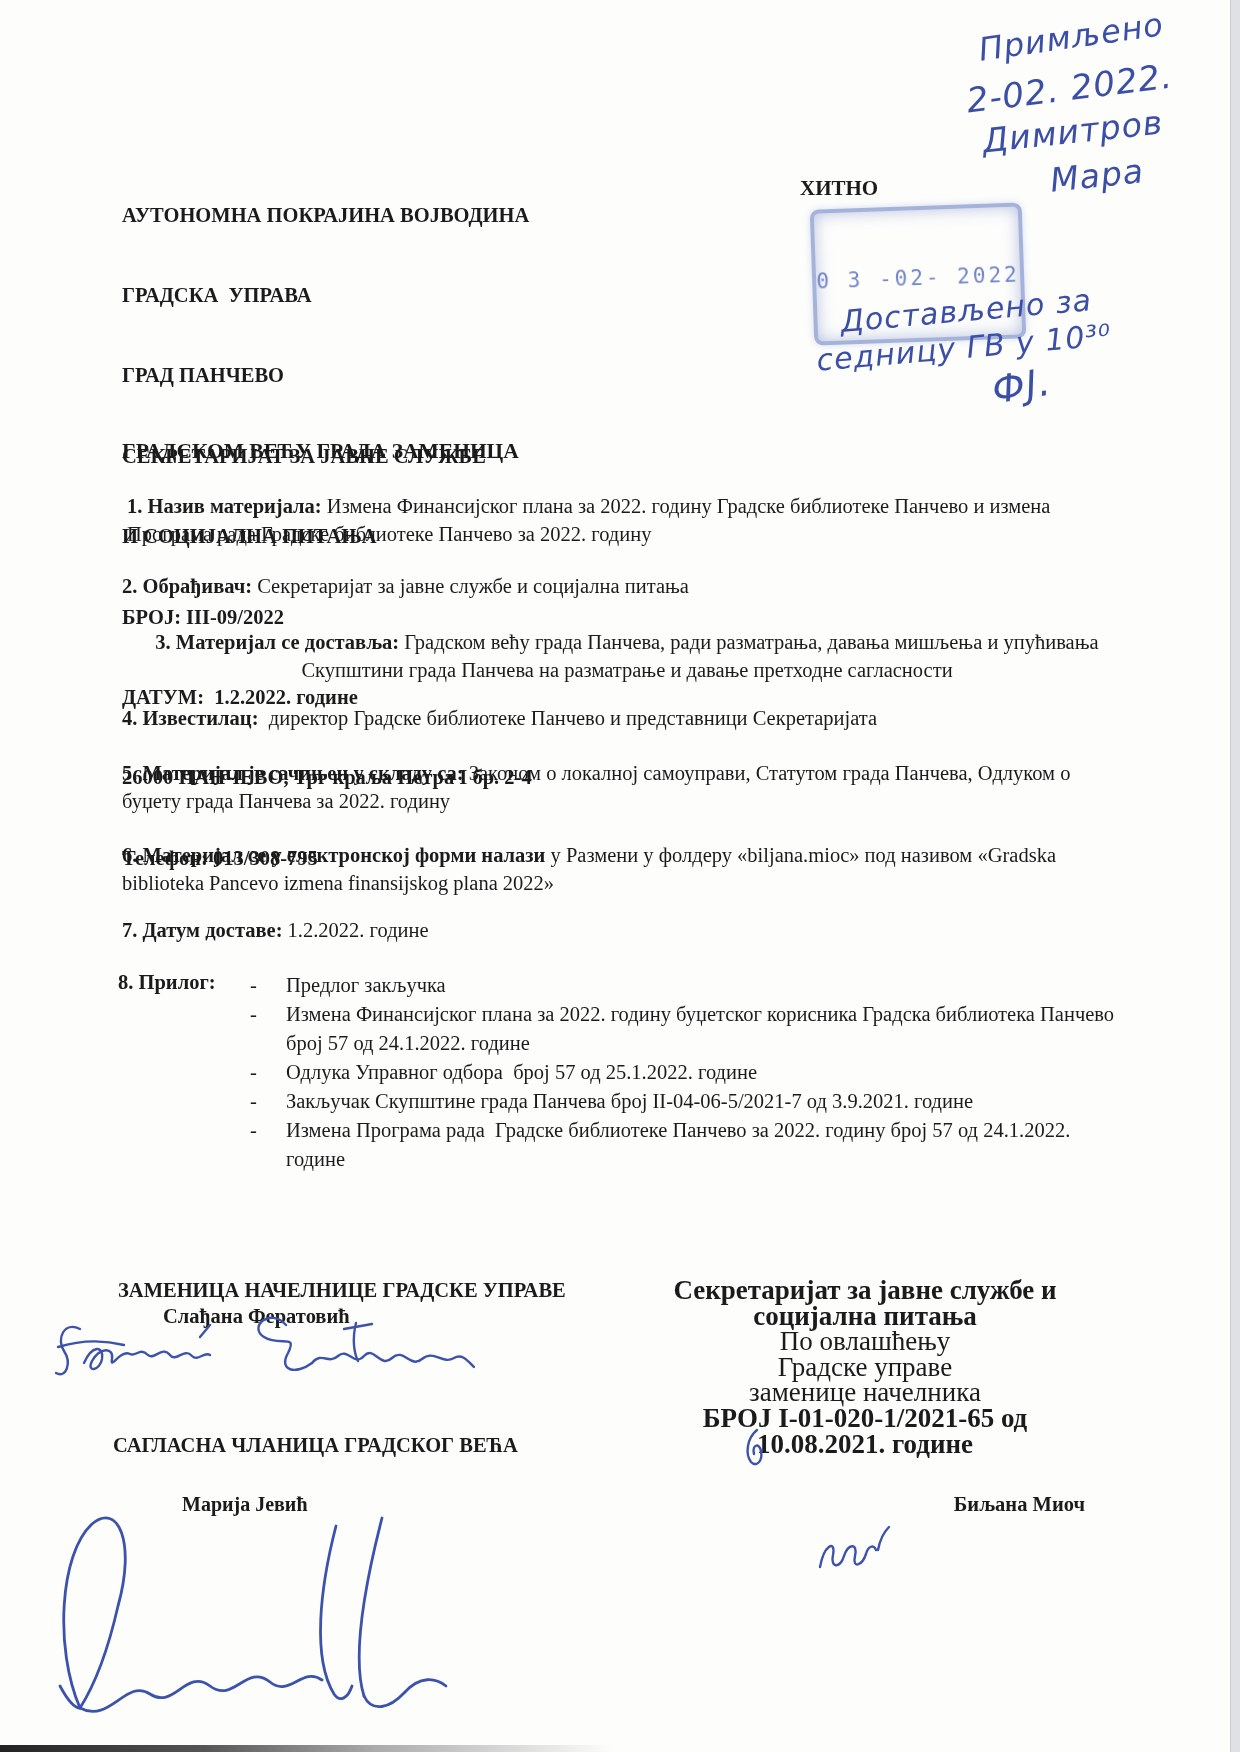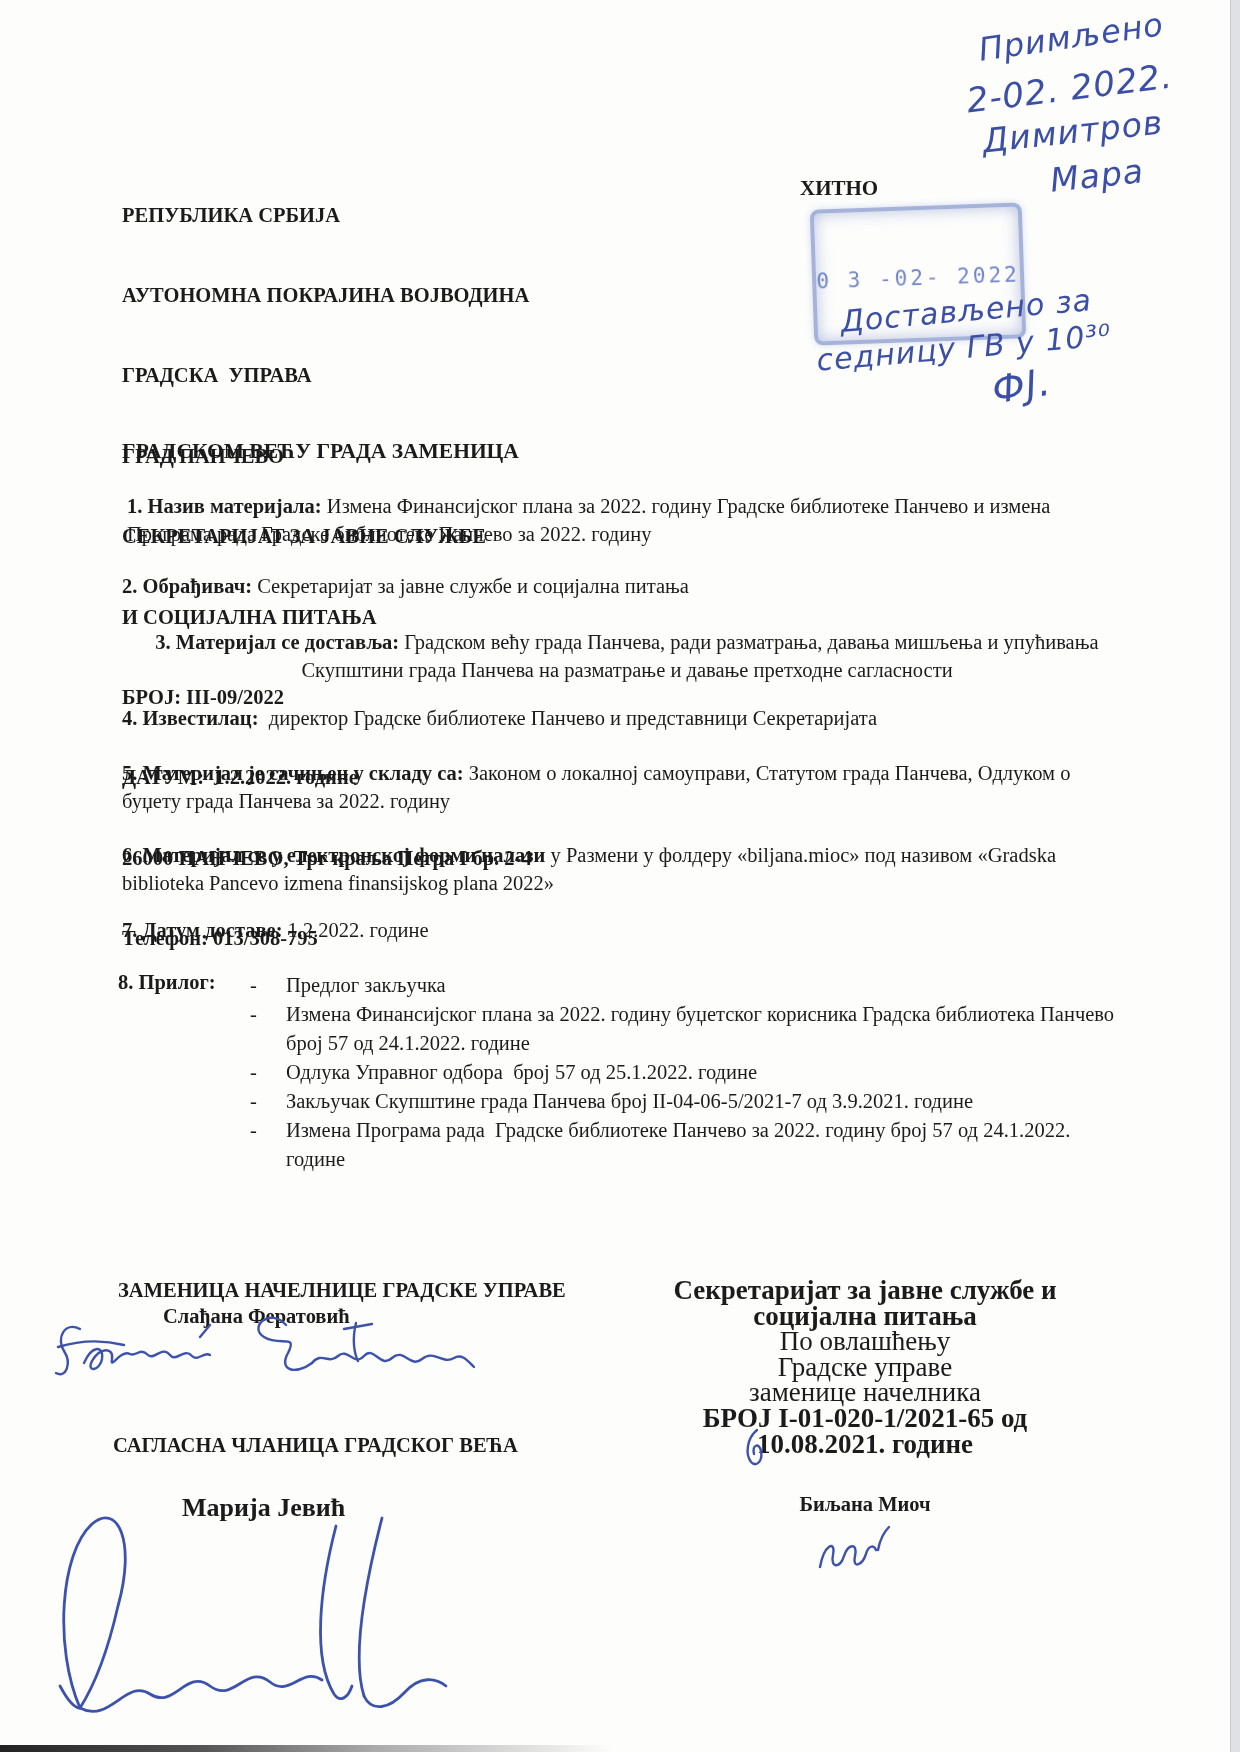--- a/index.html
+++ b/index.html
@@ -42,43 +42,42 @@
   .att-label { position:absolute; left:118px; top:971px; font-weight:bold; font-size:20.5px; }
   .att-list { position:absolute; left:250px; top:971px; width:880px; margin:0; padding:0;
               list-style:none; font-size:20.5px; line-height:29px; }
   .att-list li { position:relative; padding-left:36px; white-space:pre-wrap; }
   .att-list li::before { content:"-"; position:absolute; left:0; top:0; }
 
   
   .sig-left-title1 { position:absolute; left:118px; top:1279px; font-weight:bold; font-size:20.5px; }
   .sig-left-name1  { position:absolute; left:163px; top:1305px; font-weight:bold; font-size:20.5px; }
   .sig-left-title2 { position:absolute; left:113px; top:1434px; font-weight:bold; font-size:20.5px; }
-  .sig-left-name2  { position:absolute; left:182px; top:1493px; font-weight:bold; font-size:26px; }
+  .sig-left-name2  { position:absolute; left:182px; top:1493px; font-weight:bold; font-size:20px; }
 
   .sig-right-block { position:absolute; left:645px; top:1278px; width:440px;
                      text-align:center; font-size:27px; line-height:25.6px; }
   .sig-right-name  { position:absolute; left:645px; top:1493px; width:440px;
-                     text-align:center; font-weight:bold; font-size:20.5px; }
+                     text-align:right; font-weight:bold; font-size:20.5px; }
 
   .sig-svg { position:absolute; }
   .sig-svg path { fill:none; stroke:#3c52ab; stroke-linecap:round; stroke-linejoin:round; }
 
   
   .edge-right { position:absolute; right:0; top:0; width:9px; height:100%;
                 background:#dfe1e5; border-left:1px solid #c9ccd3; }
   .edge-bottom { position:absolute; left:0; bottom:0; width:680px; height:7px;
                  background:linear-gradient(to right,#222 0%,#555 30%,#aaa 55%,rgba(255,255,255,0) 90%); }
 </style>
 </head>
 <body>
 
 <div class="page">
 
   <div class="hdr">
-    <div>РЕПУБЛИКА СРБИЈА</div>
     <div>АУТОНОМНА ПОКРАЈИНА ВОЈВОДИНА</div>
     <div>ГРАДСКА  УПРАВА</div>
     <div>ГРАД ПАНЧЕВО</div>
     <div>СЕКРЕТАРИЈАТ ЗА ЈАВНЕ СЛУЖБЕ</div>
     <div>И СОЦИЈАЛНА ПИТАЊА</div>
     <div>БРОЈ: III-09/2022</div>
     <div>ДАТУМ:  1.2.2022. године</div>
     <div>26000 ПАНЧЕВО, Трг краља Петра I бр. 2-4</div>
     <div>Телефон: 013/308-795</div>
   </div>

